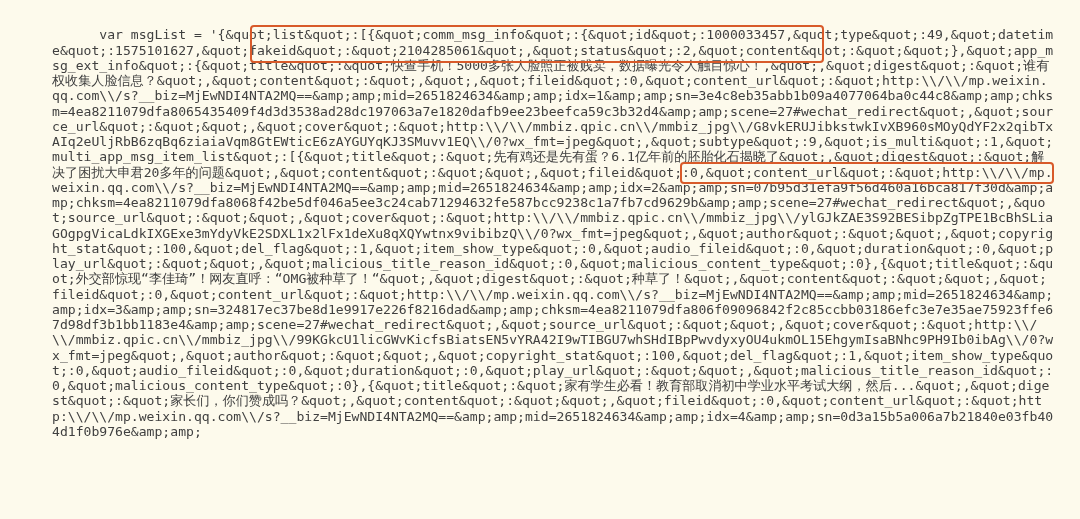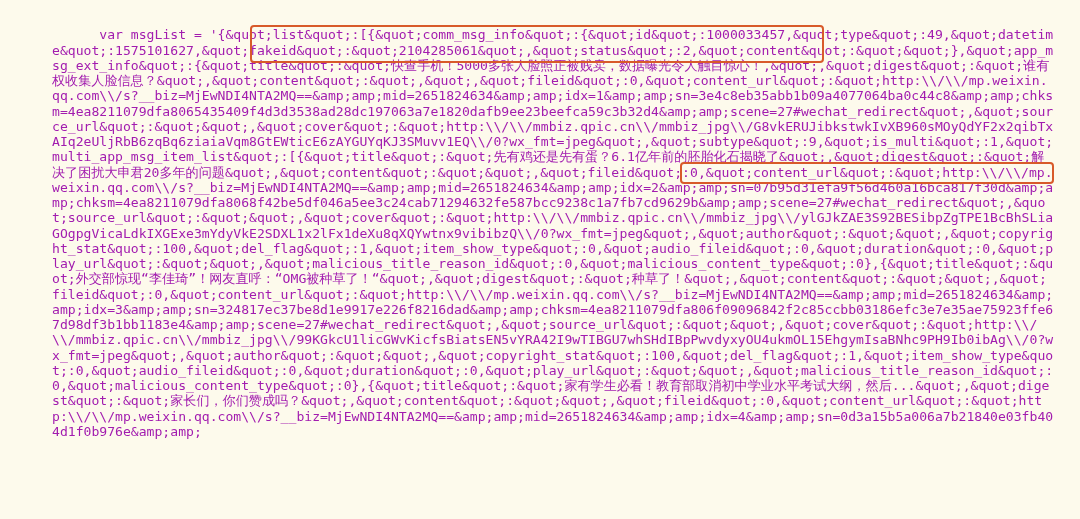--- a/index.html
+++ b/index.html
@@ -11,21 +11,21 @@
     background: #fdfaec;
   }
   .page {
     box-sizing: border-box;
     width: 1080px;
     height: 519px;
     padding: 12px 26px 12px 52px;
     font-family: Consolas, Menlo, "DejaVu Sans Mono", monospace;
     font-size: 13.1px;
     line-height: 15.25px;
-    color: #a21caf;
+    color: #404040;
     white-space: pre-wrap;
     word-break: break-all;
     position: relative;
   }
   .hl {
     position: absolute;
     border: 2px solid #d85a2a;
     border-radius: 4px;
     background: rgba(0,0,0,0);
     pointer-events: none;

